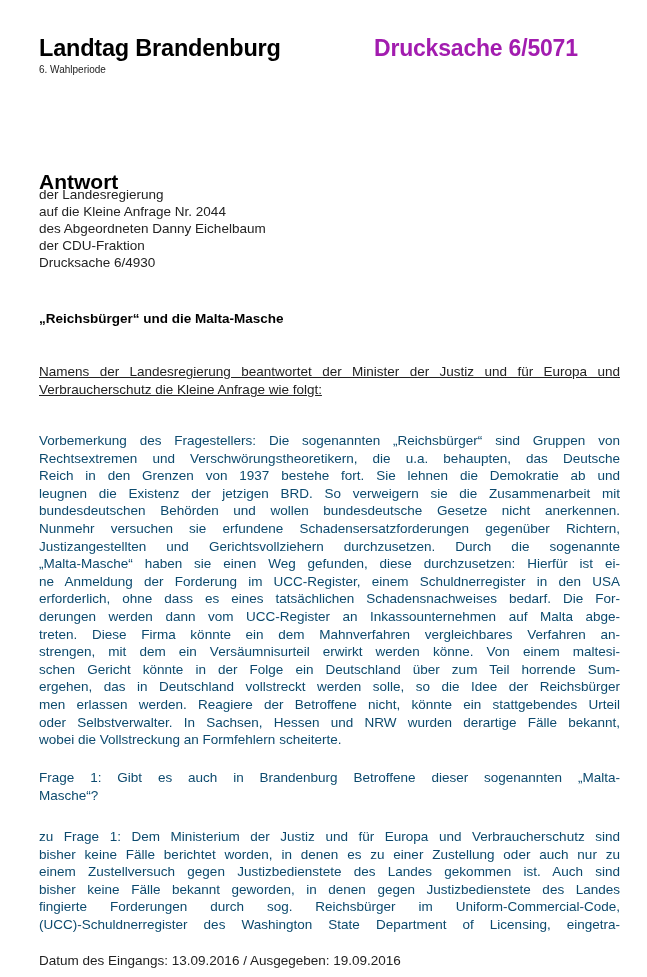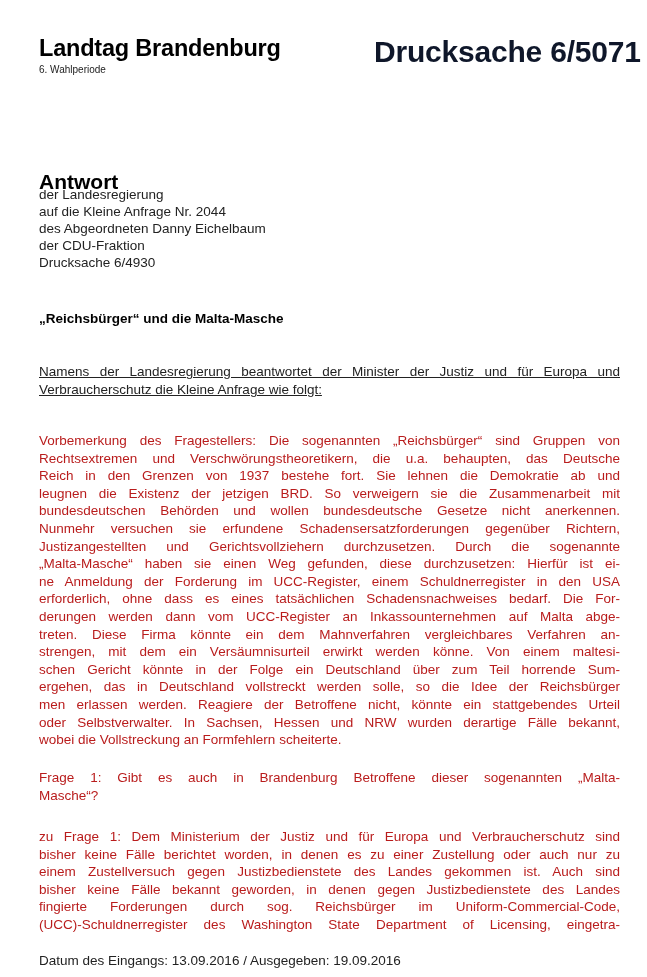--- a/index.html
+++ b/index.html
@@ -1,28 +1,28 @@
 <!DOCTYPE html>
 <html><head>
 <meta charset="utf-8">
 <style>
   html, body { margin: 0; padding: 0; background: #ffffff; }
   body { width: 647px; height: 977px; overflow: hidden; position: relative;
          font-family: "Liberation Sans", sans-serif; color: #111111; }
   .page { position: absolute; left: 0; top: 0; width: 647px; height: 977px; background: #fff; }
   .abs { position: absolute; }
   .header-left { left: 39px; top: 35px; font-size: 23.5px; font-weight: bold; color: #000; letter-spacing: -0.2px; }
-  .header-right { left: 374px; top: 35px; font-size: 30px; font-weight: bold; color: #0f172a; letter-spacing: -0.2px; }
+  .header-right { left: 374px; top: 35px; font-size: 23px; font-weight: bold; color: #a21caf; letter-spacing: -0.2px; }
   .period { left: 39px; top: 64px; font-size: 10px; color: #222; }
   .answer-title { left: 39px; top: 170px; font-size: 21px; font-weight: bold; color: #000; }
   .meta-block { left: 39px; top: 186px; font-size: 13.5px; line-height: 17px; color: #222; }
   .meta-block div { white-space: nowrap; }
   .subject { left: 39px; top: 311px; font-size: 13.5px; font-weight: bold; color: #000; }
   .intro { left: 39px; top: 363px; width: 581px; font-size: 13.5px; line-height: 18px; color: #222; text-decoration: underline; text-align: justify; }
-  .para { left: 39px; width: 581px; font-size: 13.5px; line-height: 17.6px; color: #b91c1c; text-align: justify; }
+  .para { left: 39px; width: 581px; font-size: 13.5px; line-height: 17.6px; color: #0c4a6e; text-align: justify; }
   .p1 { top: 432px; }
   .p2 { top: 769px; }
   .p3 { top: 828px; }
   .footer { left: 39px; top: 953px; font-size: 13.5px; color: #222; }
   .line { display: block; text-align: justify; text-align-last: justify; white-space: nowrap; }
   .line.last { text-align-last: left; }
 </style>
 </head>
 <body>
 

